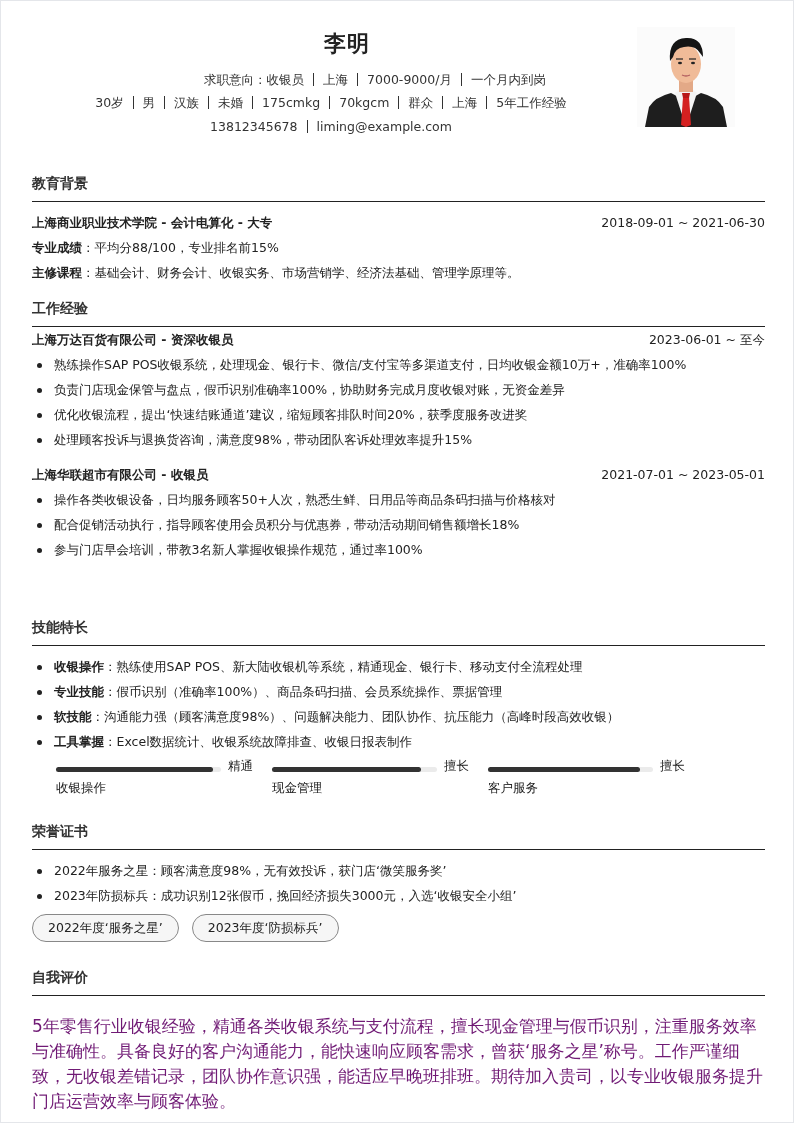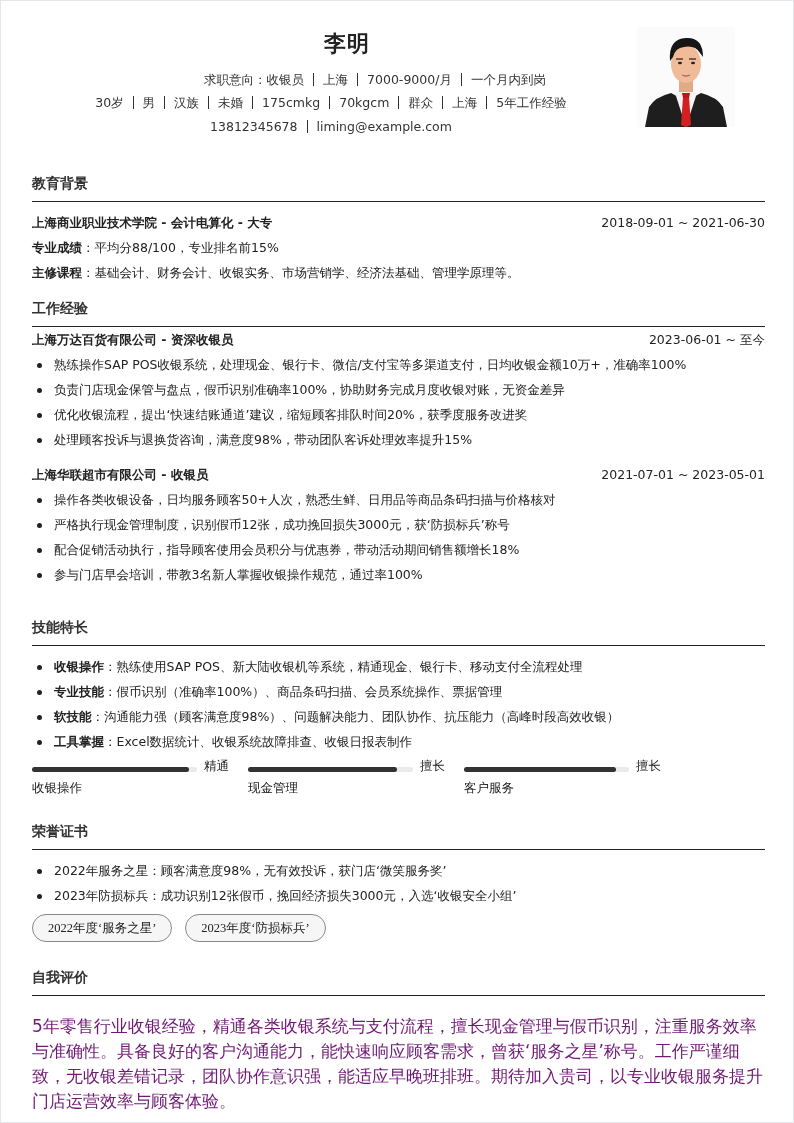--- a/index.html
+++ b/index.html
@@ -22,27 +22,27 @@
   .sec-rule { height: 0; border-top: 1.3px solid #222; margin-top: 4px; }
   .row { position: relative; height: 25px; line-height: 25px; font-size: 12.5px; color: #222; white-space: nowrap; }
   .row .right { position: absolute; right: 0; top: 0; }
   .b { font-weight: bold; }
   .bullet { position: relative; padding-left: 22px; height: 25px; line-height: 25px;
             font-size: 12.5px; white-space: nowrap; color: #222; }
   .bullet::before { content: ""; position: absolute; left: 5px; top: 11px; width: 5px; height: 5px;
                     border-radius: 50%; background: #222; }
 
   .bars { position: relative; height: 44px; margin-top: 4px; }
-  .bar-item { position: absolute; top: 0; width: 210px; height: 44px; }
+  .bar-item { position: absolute; top: 0; width: 210px; height: 44px; margin-left: 24px; }
   .bar-track { position: absolute; left: 0; top: 9px; width: 165px; height: 5px; background: #ebebeb; border-radius: 3px; }
   .bar-fill { height: 5px; background: #333; border-radius: 3px; }
   .bar-level { position: absolute; left: 172px; top: 0; font-size: 12.5px; color: #222; }
   .bar-label { position: absolute; left: 0; top: 22px; font-size: 12.5px; color: #222; }
 
-  .pills { position: relative; height: 34px; margin-top: 6px; font-family: Liberation Serif, serif; }
+  .pills { position: relative; height: 34px; margin-top: 6px; }
   .pill { display: inline-block; height: 26px; line-height: 26px; padding: 0 15px;
           border: 1px solid #888; border-radius: 14px; background: #f6f6f6;
           font-size: 12.5px; color: #222; margin-right: 13px; }
   .para { font-size: 17px; line-height: 25px; color: #701a75; margin-top: 18px; }
 </style>
 </head>
 <body>
 
 <div class="page">
 
@@ -107,21 +107,20 @@
     <div class="bullet">熟练操作SAP POS收银系统，处理现金、银行卡、微信/支付宝等多渠道支付，日均收银金额10万+，准确率100%</div>
     <div class="bullet">负责门店现金保管与盘点，假币识别准确率100%，协助财务完成月度收银对账，无资金差异</div>
     <div class="bullet">优化收银流程，提出‘快速结账通道’建议，缩短顾客排队时间20%，获季度服务改进奖</div>
     <div class="bullet">处理顾客投诉与退换货咨询，满意度98%，带动团队客诉处理效率提升15%</div>
 
     <div class="row b" style="margin-top:10px;">
       <span>上海华联超市有限公司 - 收银员</span>
       <span class="right" style="font-weight:normal;">2021-07-01 ~ 2023-05-01</span>
     </div>
     <div class="bullet">操作各类收银设备，日均服务顾客50+人次，熟悉生鲜、日用品等商品条码扫描与价格核对</div>
-    <div class="bullet">严格执行现金管理制度，识别假币12张，成功挽回损失3000元，获‘防损标兵’称号</div>
     <div class="bullet">配合促销活动执行，指导顾客使用会员积分与优惠券，带动活动期间销售额增长18%</div>
     <div class="bullet">参与门店早会培训，带教3名新人掌握收银操作规范，通过率100%</div>
   </div>
 
   <div class="section" style="top:618px;">
     <div class="sec-title">技能特长</div>
     <div class="sec-rule"></div>
     <div style="margin-top:8px;"></div>
     <div class="bullet"><span class="b">收银操作</span><span>：熟练使用SAP POS、新大陆收银机等系统，精通现金、银行卡、移动支付全流程处理</span></div>
     <div class="bullet"><span class="b">专业技能</span><span>：假币识别（准确率100%）、商品条码扫描、会员系统操作、票据管理</span></div>

